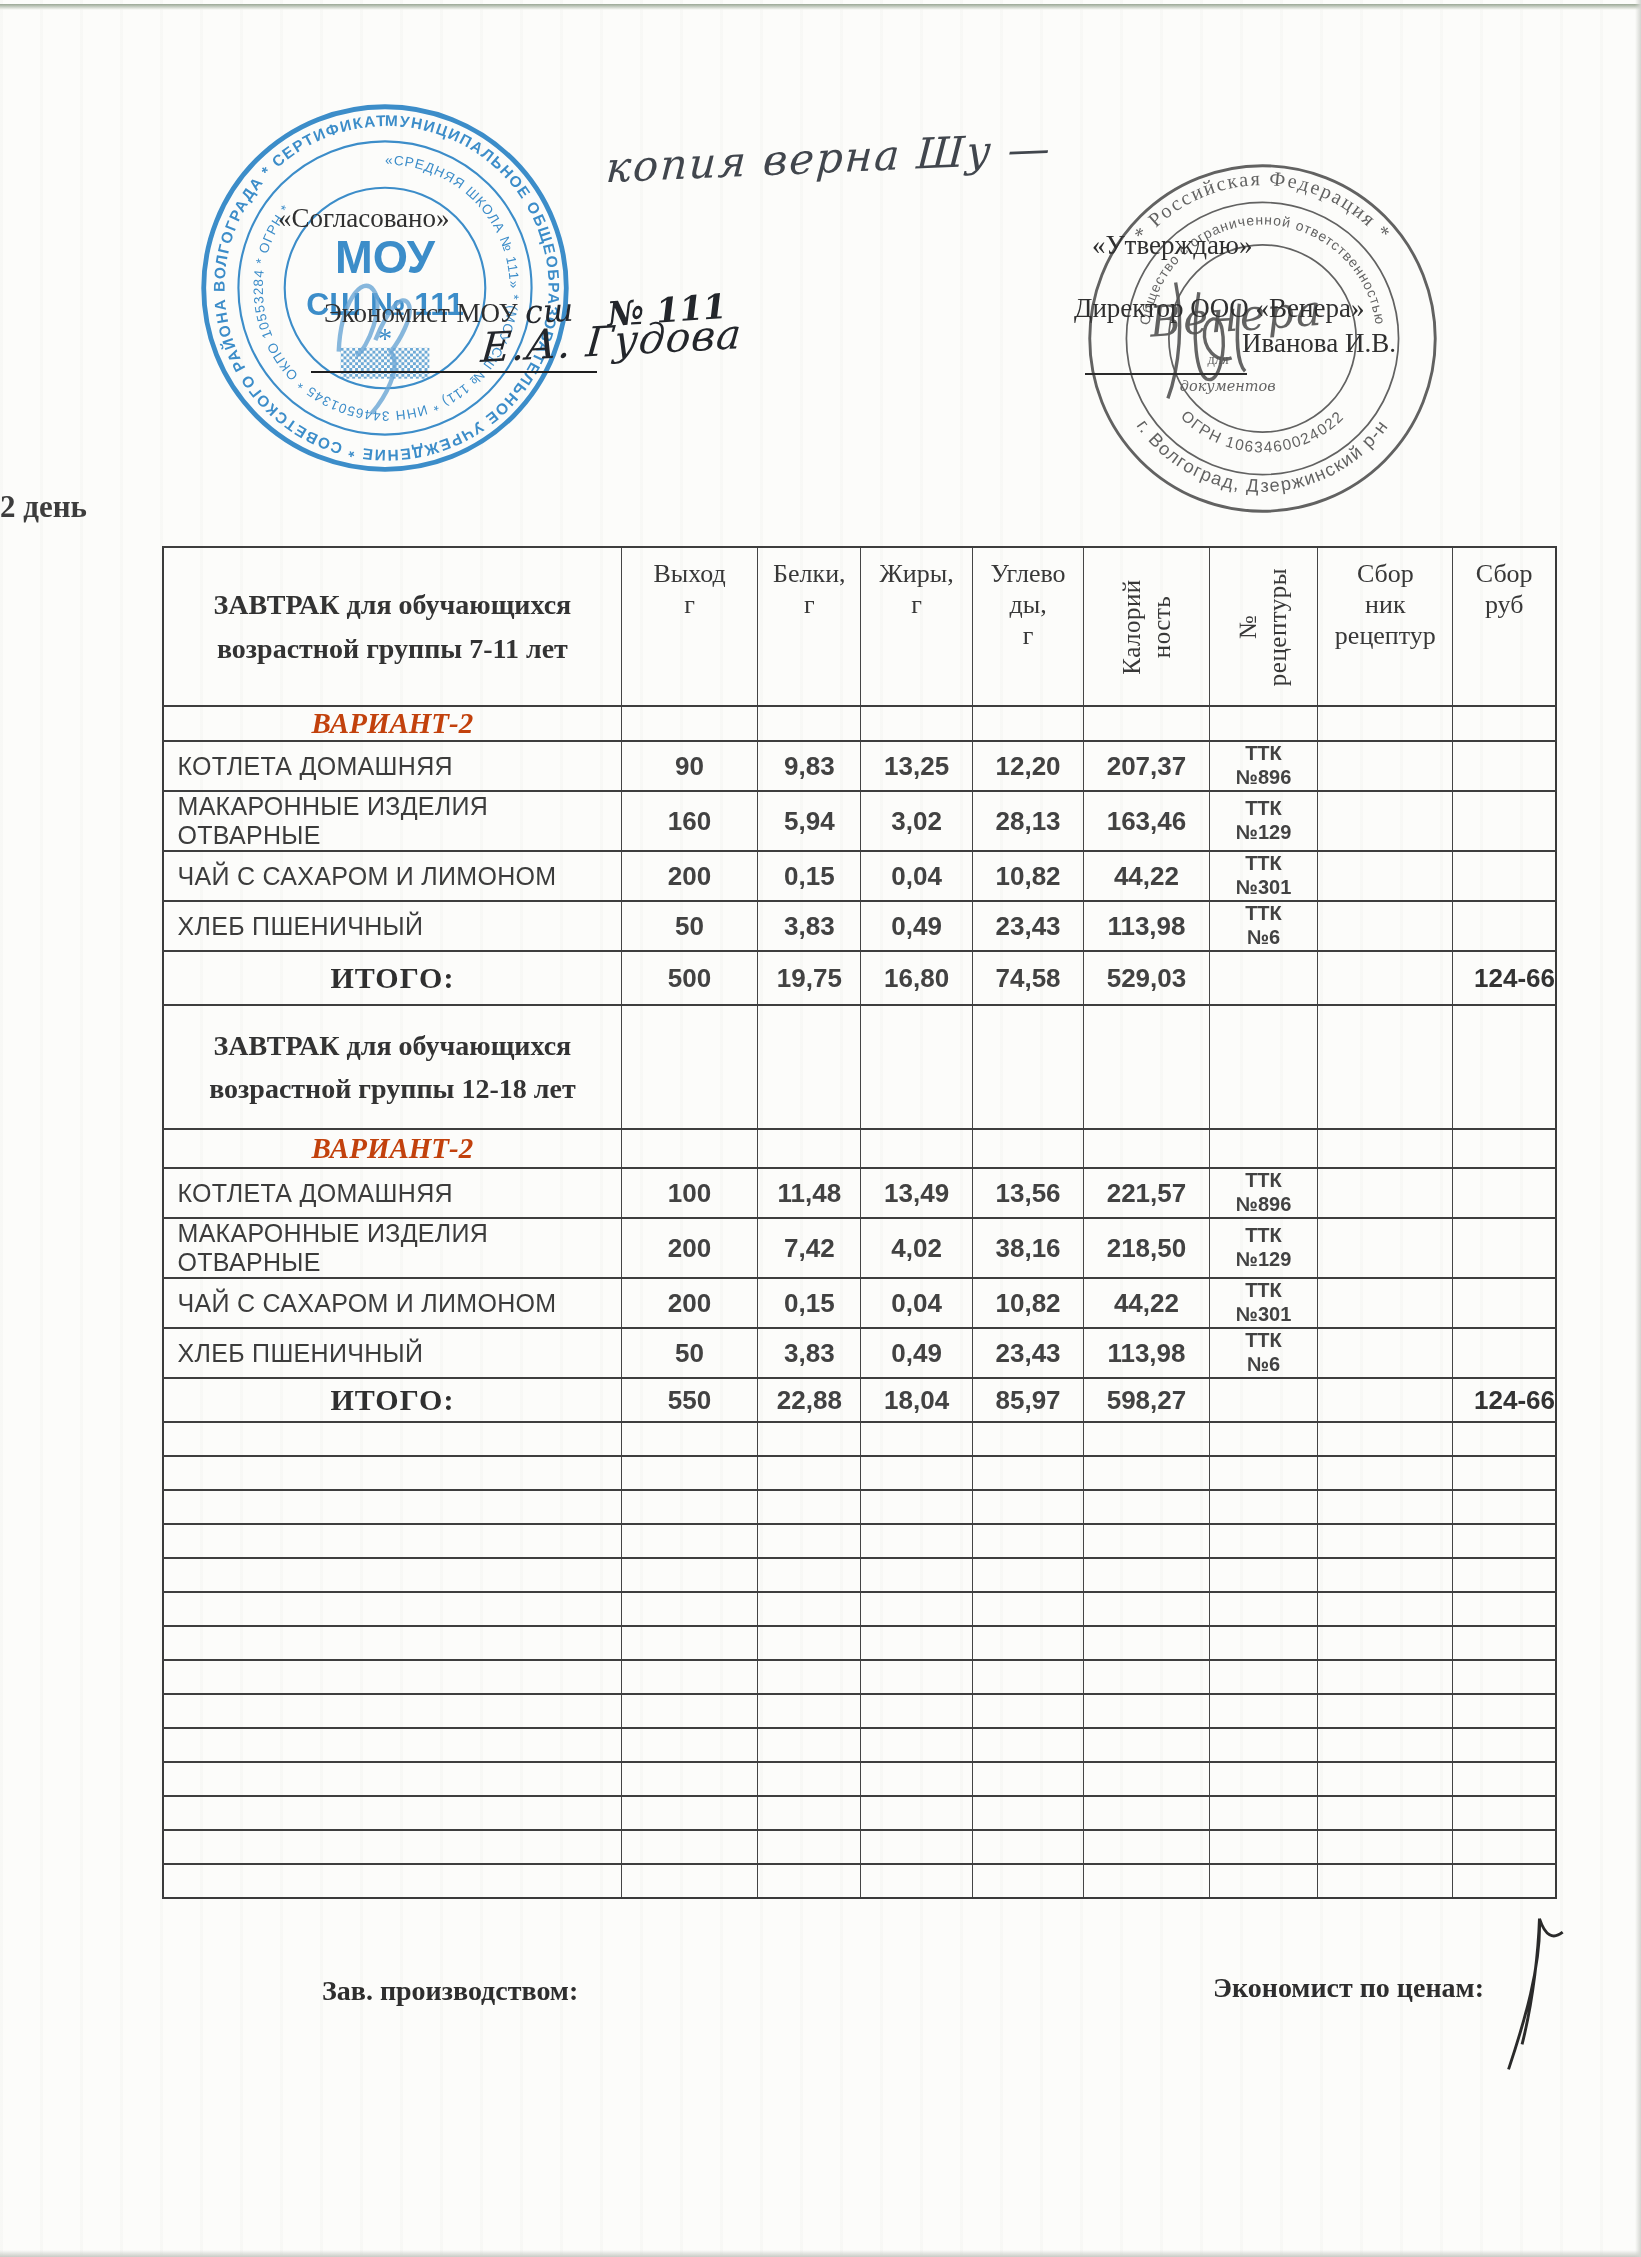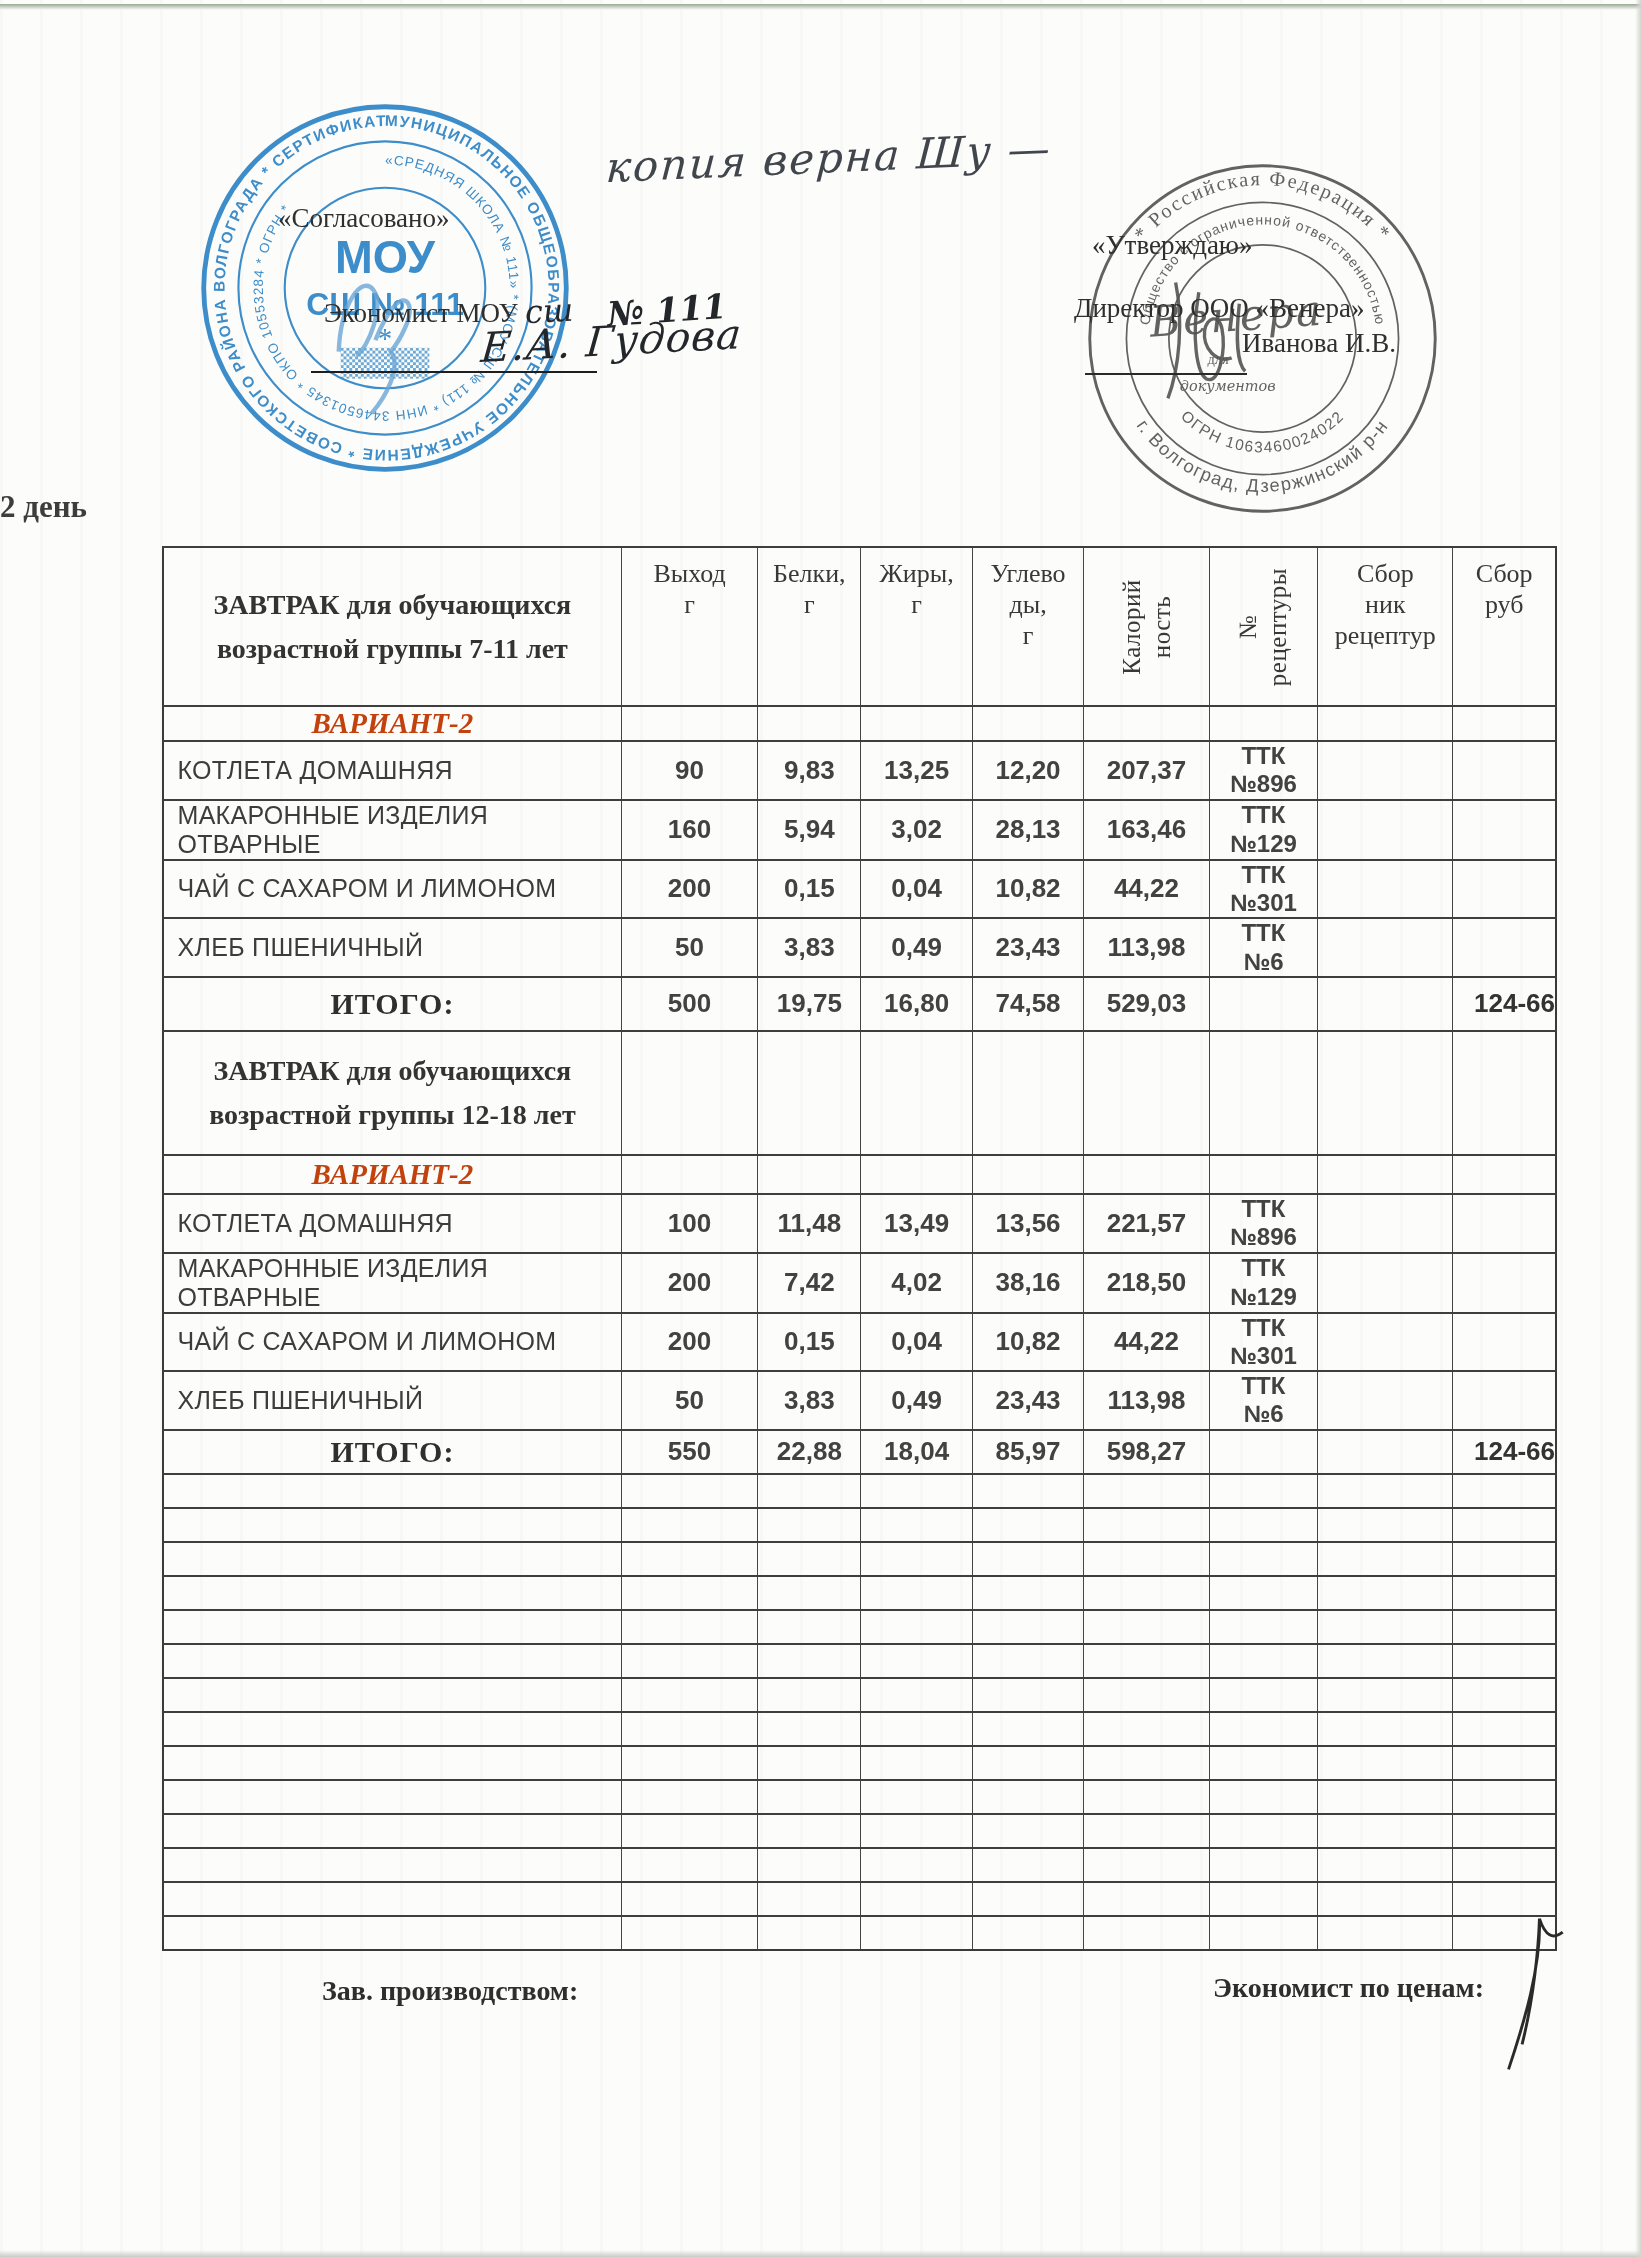--- a/index.html
+++ b/index.html
@@ -55,21 +55,21 @@
   .sec-title{font-weight:bold;font-size:28px;line-height:1.55;text-align:center;white-space:pre-line;color:#333;}
   .hdr{font-size:26px;line-height:1.2;text-align:center;vertical-align:top !important;
     padding-top:9.7px !important;white-space:pre-line;color:#383838;}
   .rotwrap{height:154px;display:flex;align-items:center;justify-content:center;}
   .rot{transform:rotate(-90deg);white-space:pre-line;font-size:25px;line-height:1.2;
     text-align:center;letter-spacing:0.5px;color:#383838;}
   .variant{font-weight:bold;font-style:italic;font-size:29px;text-align:center;color:#c2410c;}
   .dname{font-family:"Liberation Sans",sans-serif;font-size:25px;letter-spacing:0.3px;
     text-align:left;padding-left:13.5px !important;color:#3c3c3c;}
   .num{font-family:"Liberation Sans",sans-serif;font-size:26px;font-weight:600;text-align:center;color:#424242;}
-  .ttk{font-family:"Liberation Sans",sans-serif;font-size:24px;font-weight:600;line-height:1.18;
+  .ttk{font-family:"Liberation Sans",sans-serif;font-size:20px;font-weight:600;line-height:1.18;
     text-align:center;white-space:pre-line;color:#424242;}
   .total-label{font-weight:bold;font-size:30px;text-align:center;letter-spacing:1px;color:#2f2f2f;}
   .price{font-family:"Liberation Sans",sans-serif;font-size:26px;font-weight:700;text-align:right;color:#333;}
 
   .foot-left{position:absolute;left:322px;top:1975px;font-size:28px;font-weight:bold;color:#2e2e2e;}
   .foot-right{position:absolute;left:1213px;top:1972px;font-size:28px;font-weight:bold;color:#2e2e2e;}
   .foot-check{position:absolute;left:1495px;top:1907px;z-index:4;}
 </style>
 </head>
 <body>

